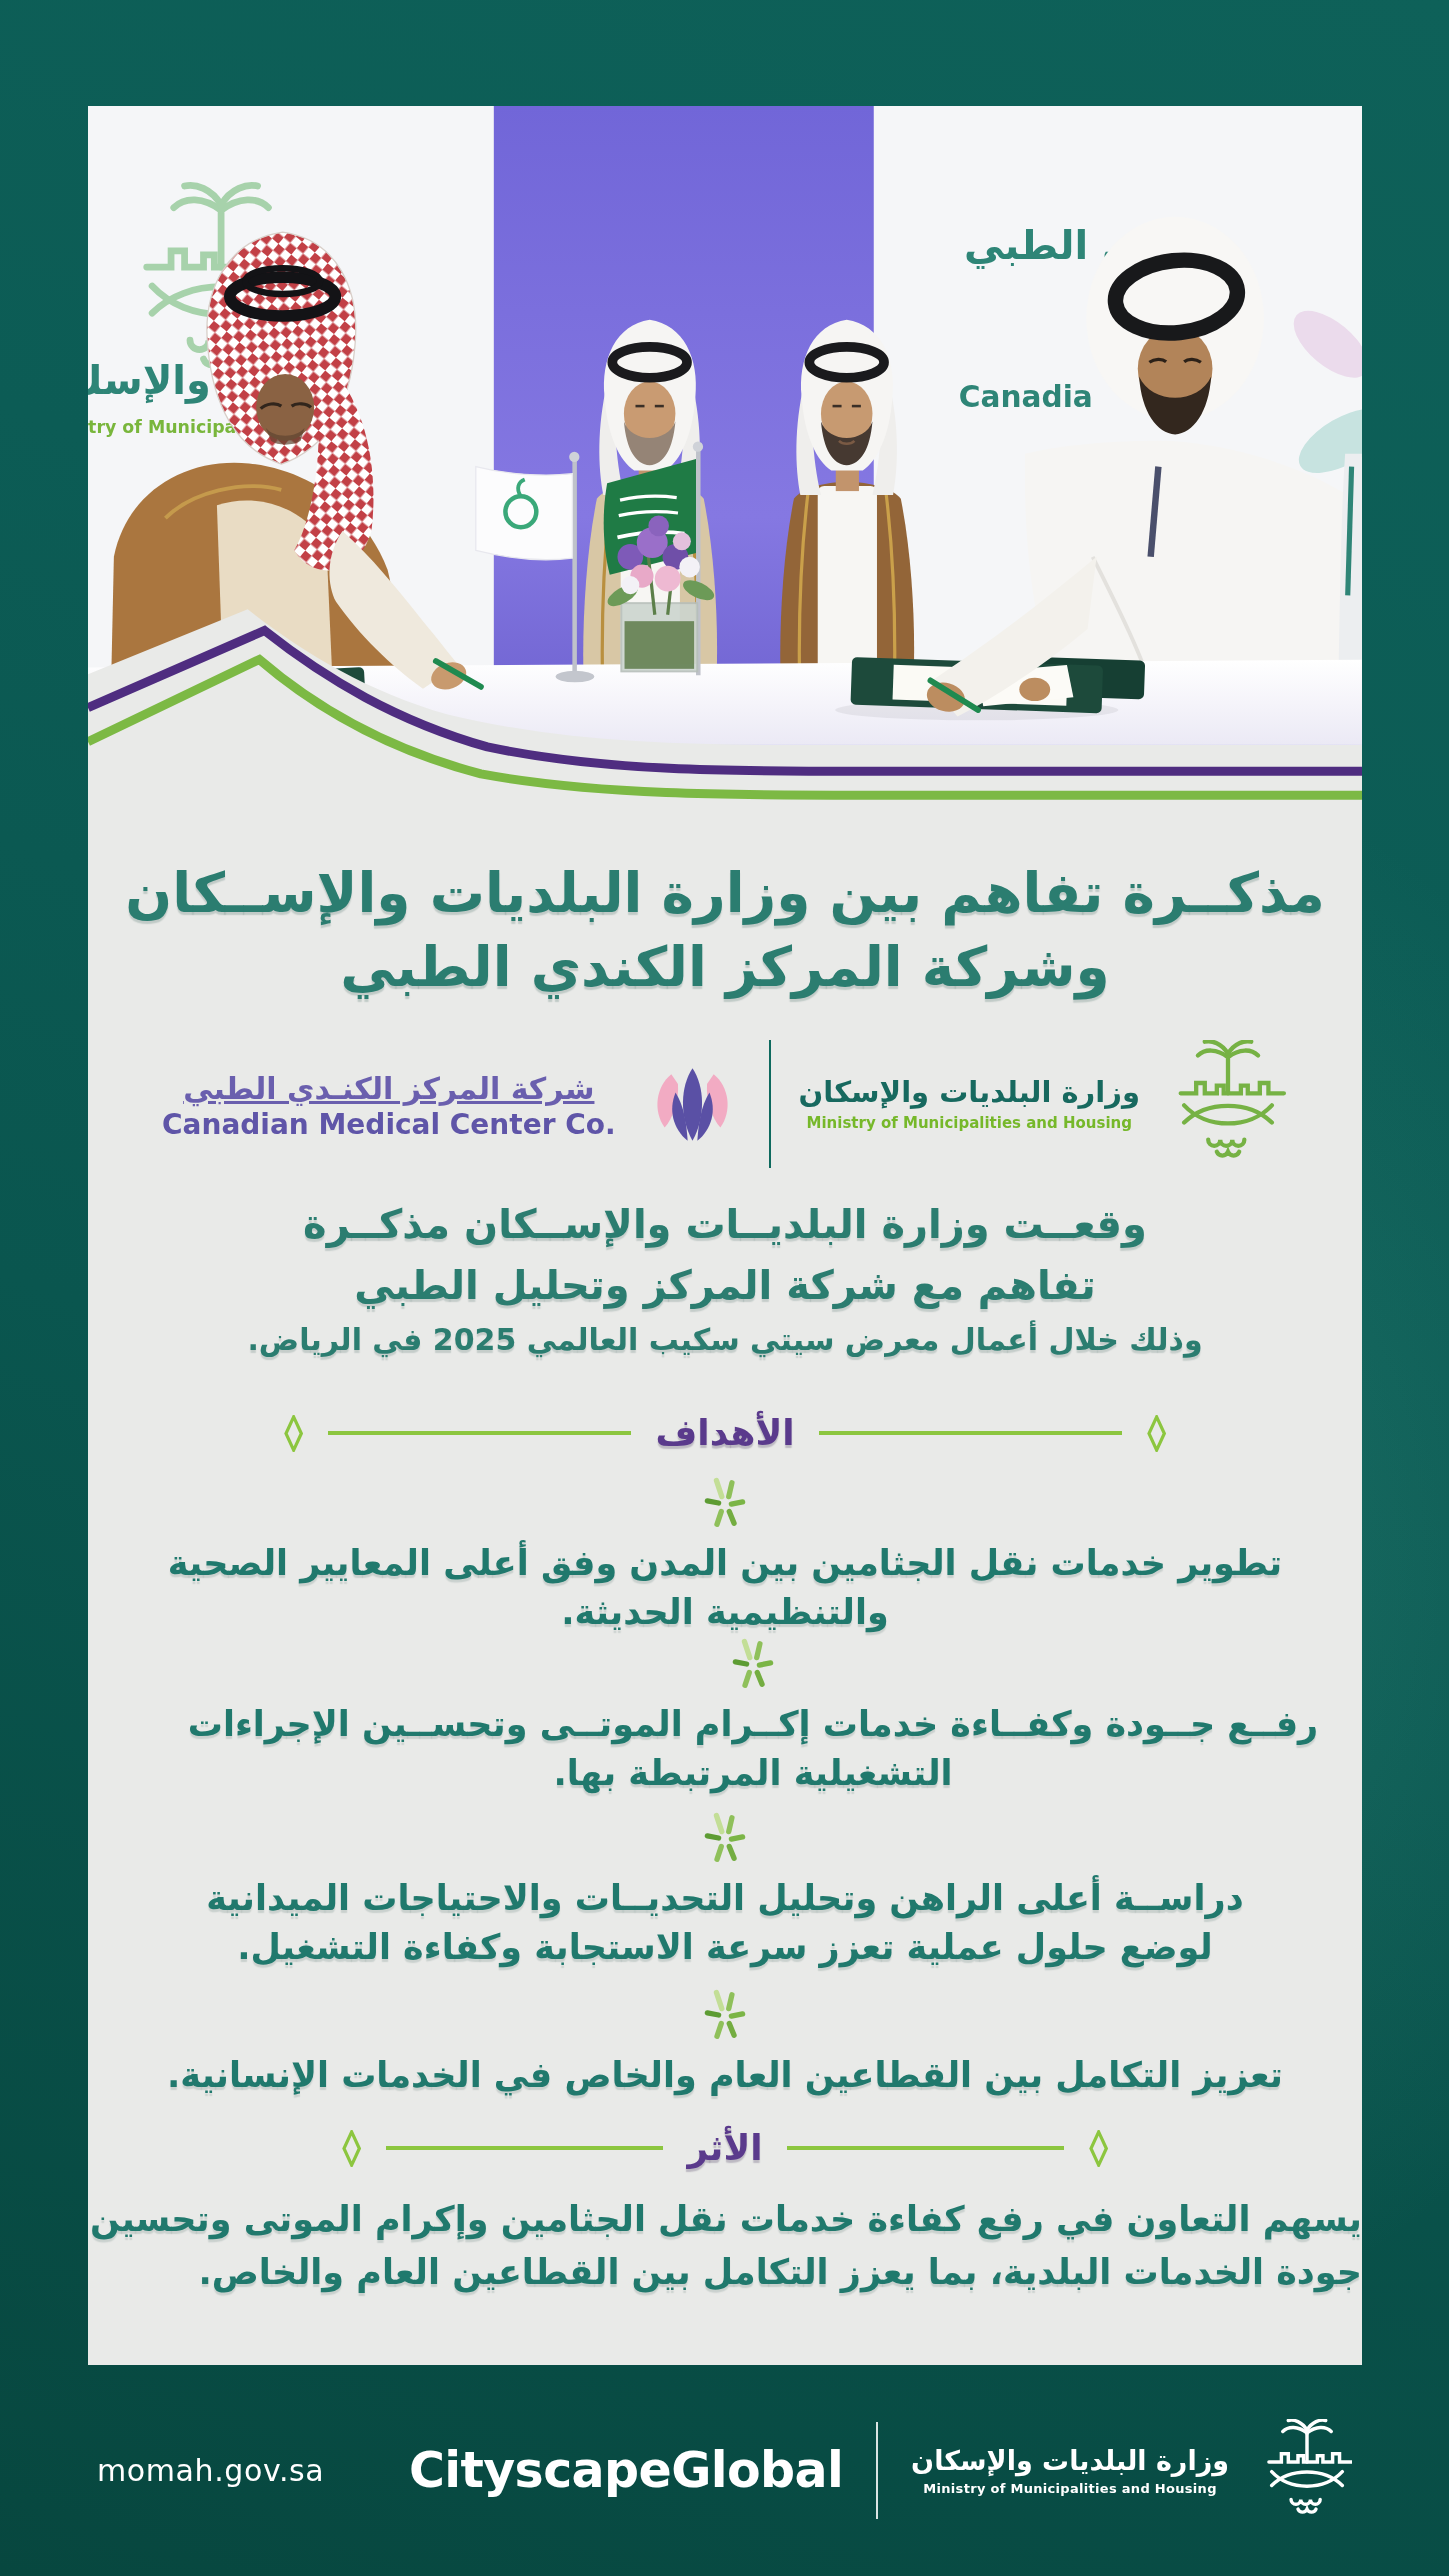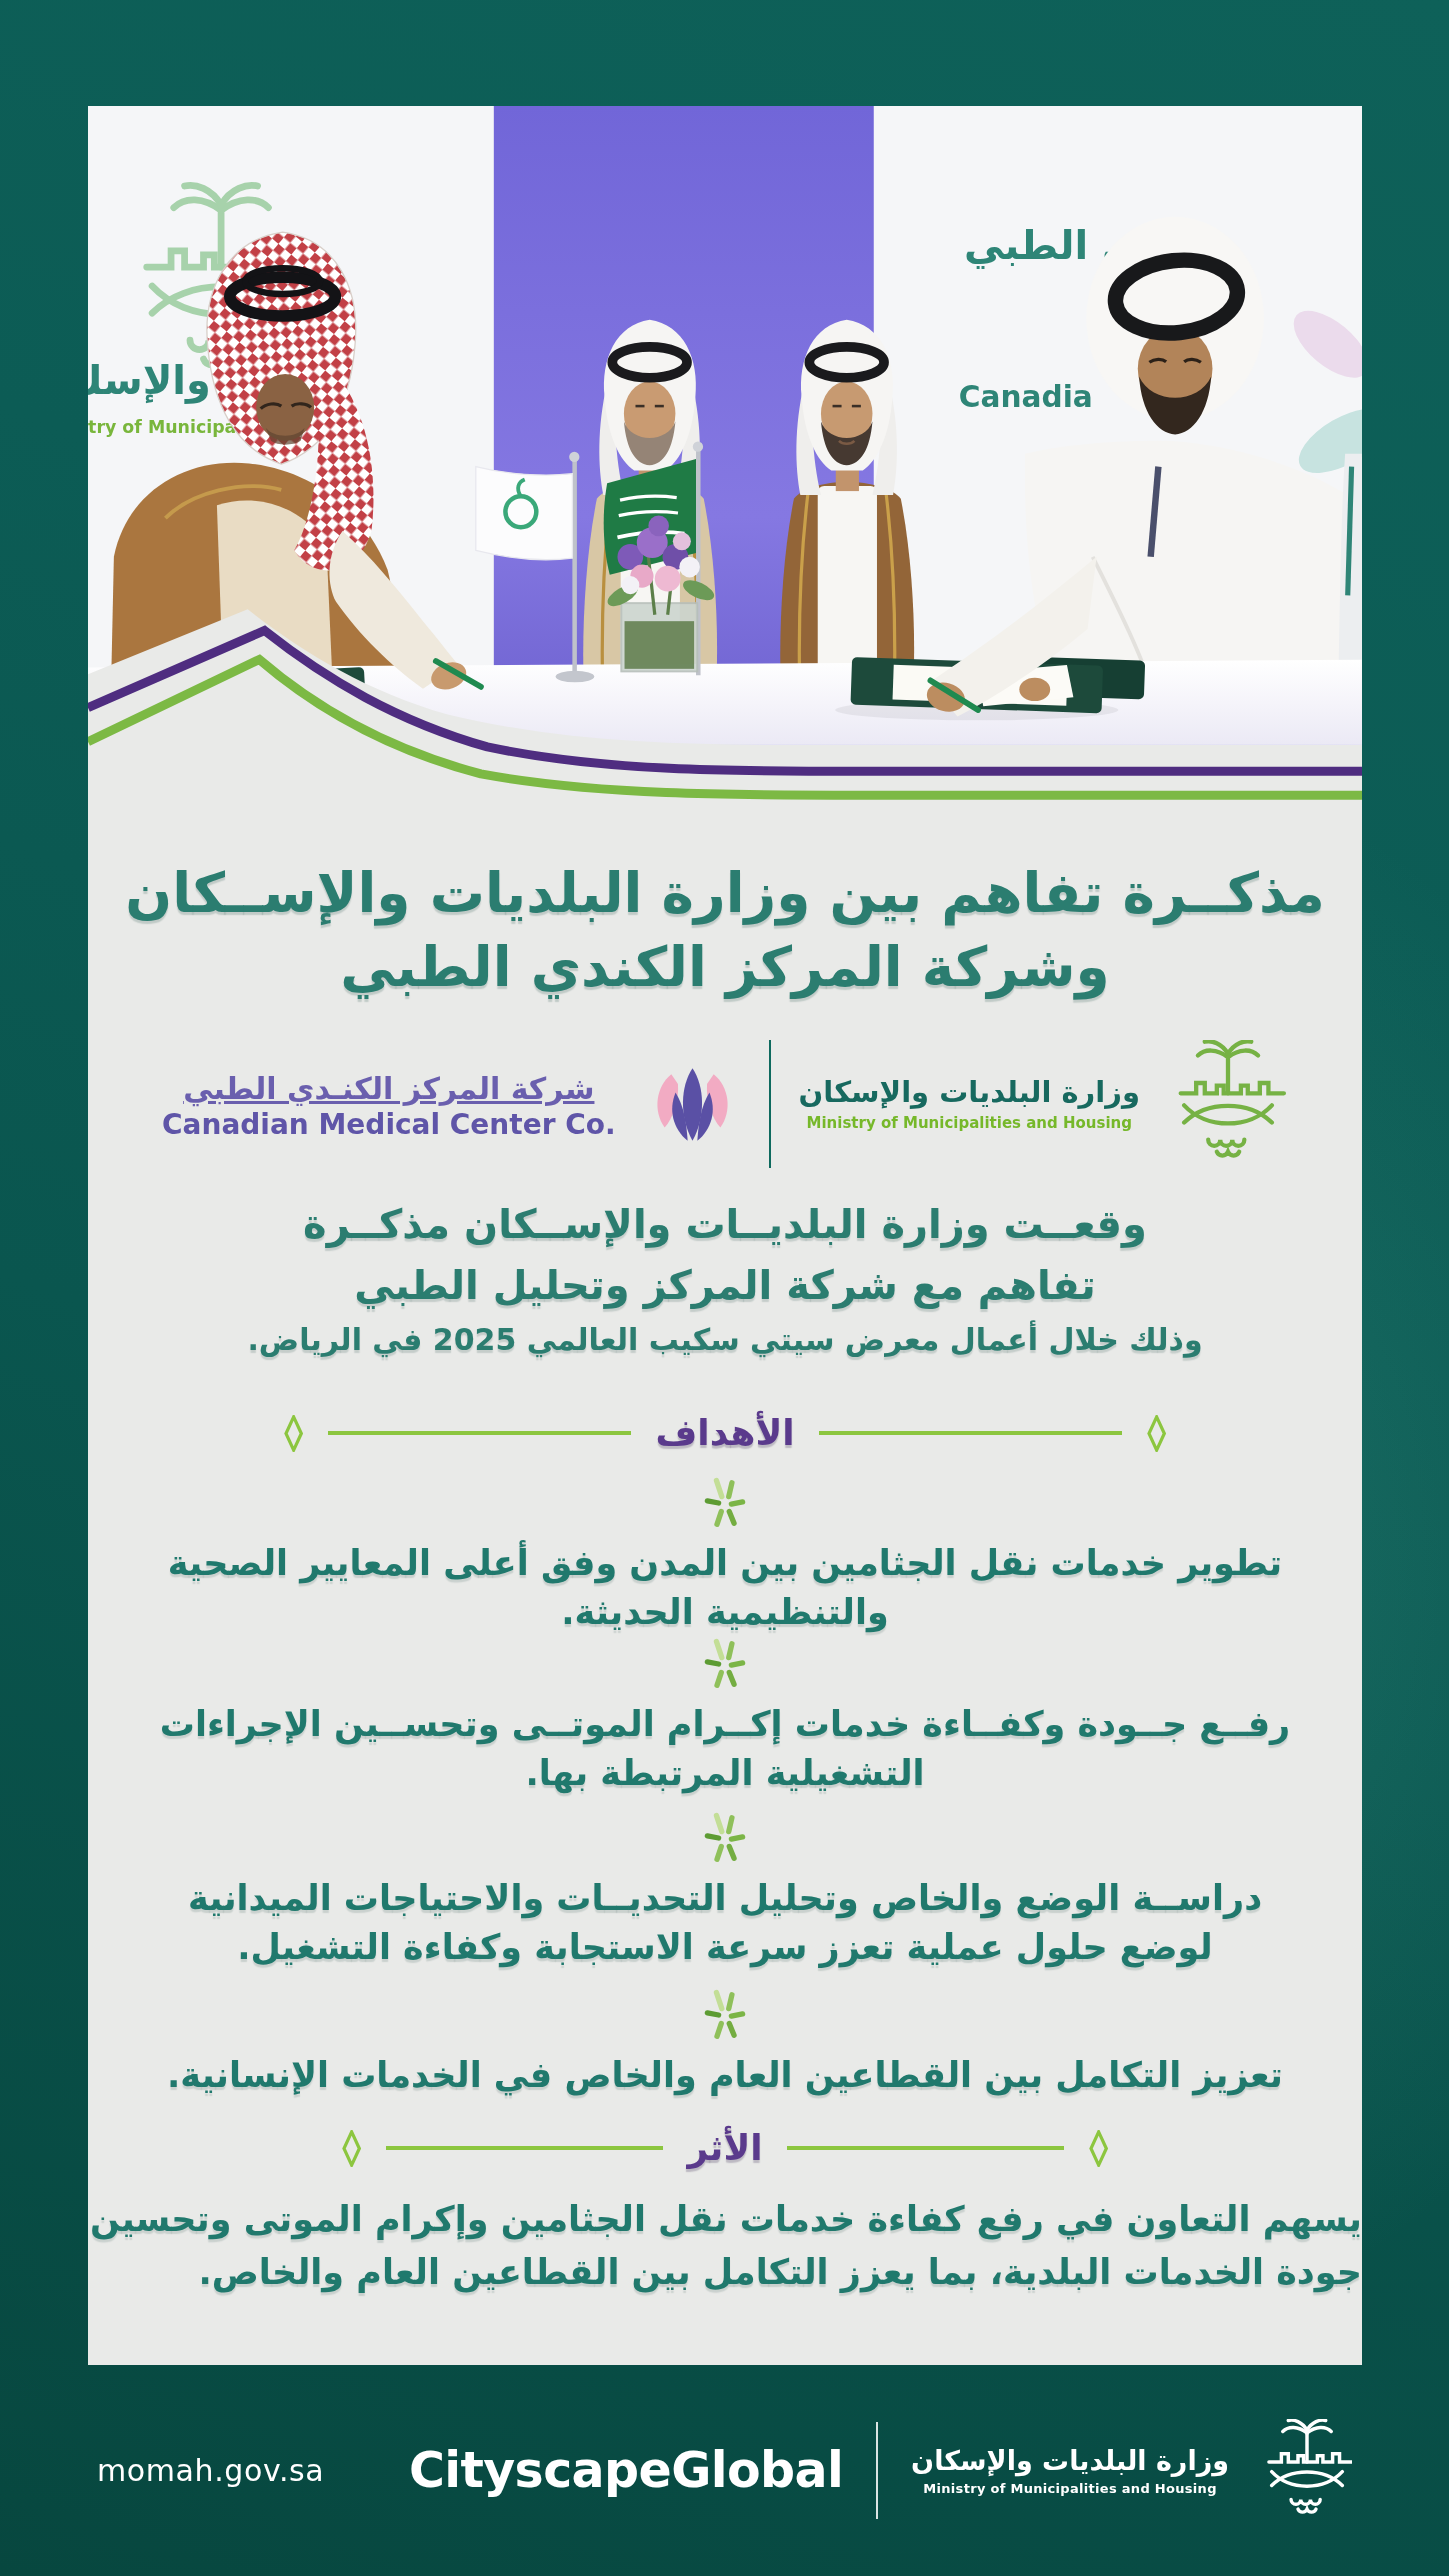--- a/index.html
+++ b/index.html
@@ -55,21 +55,21 @@
   .deco-line{height:3.9px;background:#8cc63f;width:303px;}
   .deco-line.w430{width:277px;}
   .objectives-header{top:1301px;}
   .impact-header{top:2016px;}
   .bullet{
     position:absolute;left:0;width:100%;text-align:center;
     color:#20796d;font-weight:bold;font-size:35px;line-height:49px;
     text-shadow:0 2.6px 1.3px rgba(13,59,52,0.14);
   }
   .bullet .spark{display:block;margin:0 auto 9px auto;}
-  .b1{top:1370px;} .b2{top:1531px;} .b3{top:1705px;} .b4{top:1882px;}
+  .b1{top:1370px;} .b2{top:1531px;padding-left:28px;} .b3{top:1705px;} .b4{top:1882px;}
   .impact-text{
     position:absolute;top:2087px;left:0;width:100%;text-align:right;
     color:#20796d;font-weight:bold;font-size:35px;line-height:53px;
     text-shadow:0 2.6px 1.3px rgba(13,59,52,0.14);
   }
   
   .footer{
     position:absolute;left:0;top:2365px;width:1449px;height:211px;
     display:flex;align-items:center;justify-content:space-between;
     padding:0 97px 0 97px;box-sizing:border-box;color:#fff;
@@ -360,21 +360,21 @@
     <svg class="spark" width="48" height="54" viewBox="0 0 90 100">
       <g stroke-linecap="round">
         <line x1="39" y1="38" x2="29" y2="8" stroke="#c3de96" stroke-width="10"></line>
         <line x1="52" y1="38" x2="58" y2="12" stroke="#8fc05a" stroke-width="10"></line>
         <line x1="57" y1="52" x2="78" y2="48" stroke="#7bb546" stroke-width="10"></line>
         <line x1="53" y1="66" x2="62" y2="88" stroke="#74ad41" stroke-width="10"></line>
         <line x1="38" y1="66" x2="30" y2="90" stroke="#8fc05a" stroke-width="10"></line>
         <line x1="33" y1="50" x2="12" y2="46" stroke="#5d9c33" stroke-width="10"></line>
       </g>
     </svg>
-    <span style="display:block">دراســة الوضع والخاص وتحليل التحديــات والاحتياجات الميدانية</span>
+    <span style="display:block">دراســة أعلى الراهن وتحليل التحديــات والاحتياجات الميدانية</span>
     <span style="display:block">لوضع حلول عملية تعزز سرعة الاستجابة وكفاءة التشغيل.</span>
   </div>
 
   <div class="bullet b4" dir="rtl">
     <svg class="spark" width="48" height="54" viewBox="0 0 90 100">
       <g stroke-linecap="round">
         <line x1="39" y1="38" x2="29" y2="8" stroke="#c3de96" stroke-width="10"></line>
         <line x1="52" y1="38" x2="58" y2="12" stroke="#8fc05a" stroke-width="10"></line>
         <line x1="57" y1="52" x2="78" y2="48" stroke="#7bb546" stroke-width="10"></line>
         <line x1="53" y1="66" x2="62" y2="88" stroke="#74ad41" stroke-width="10"></line>

